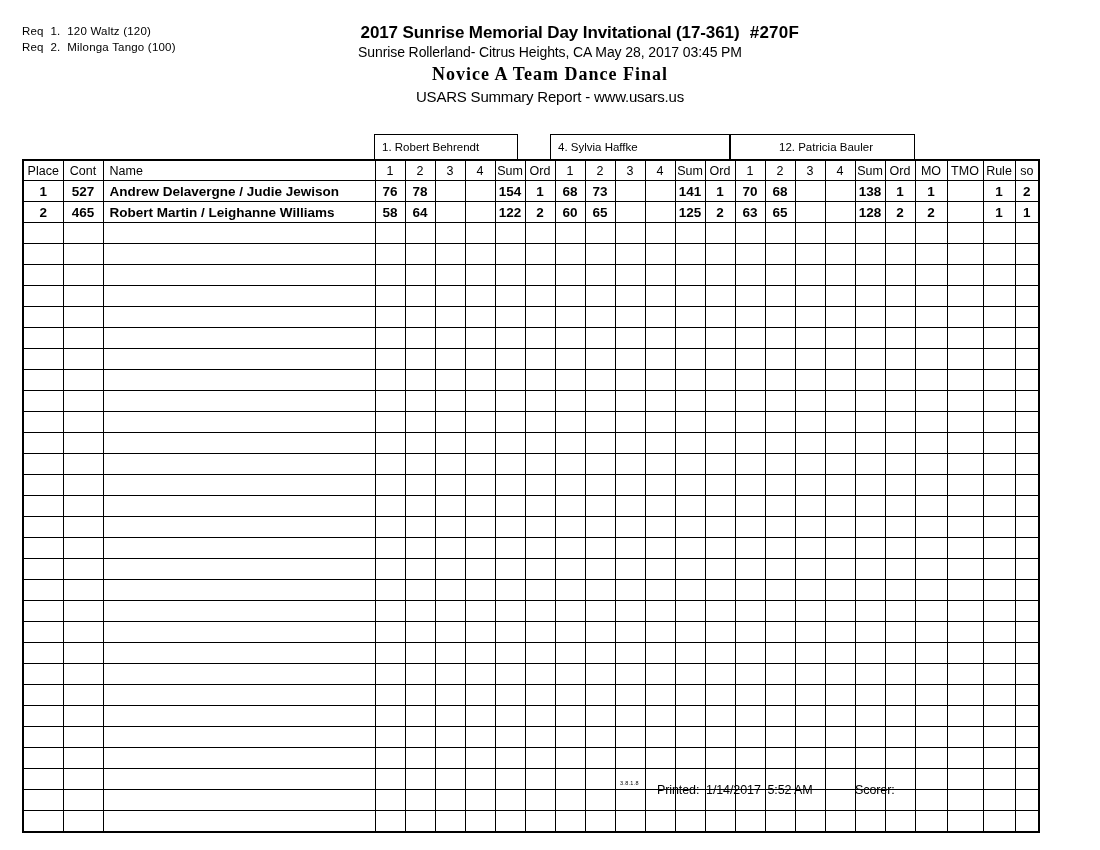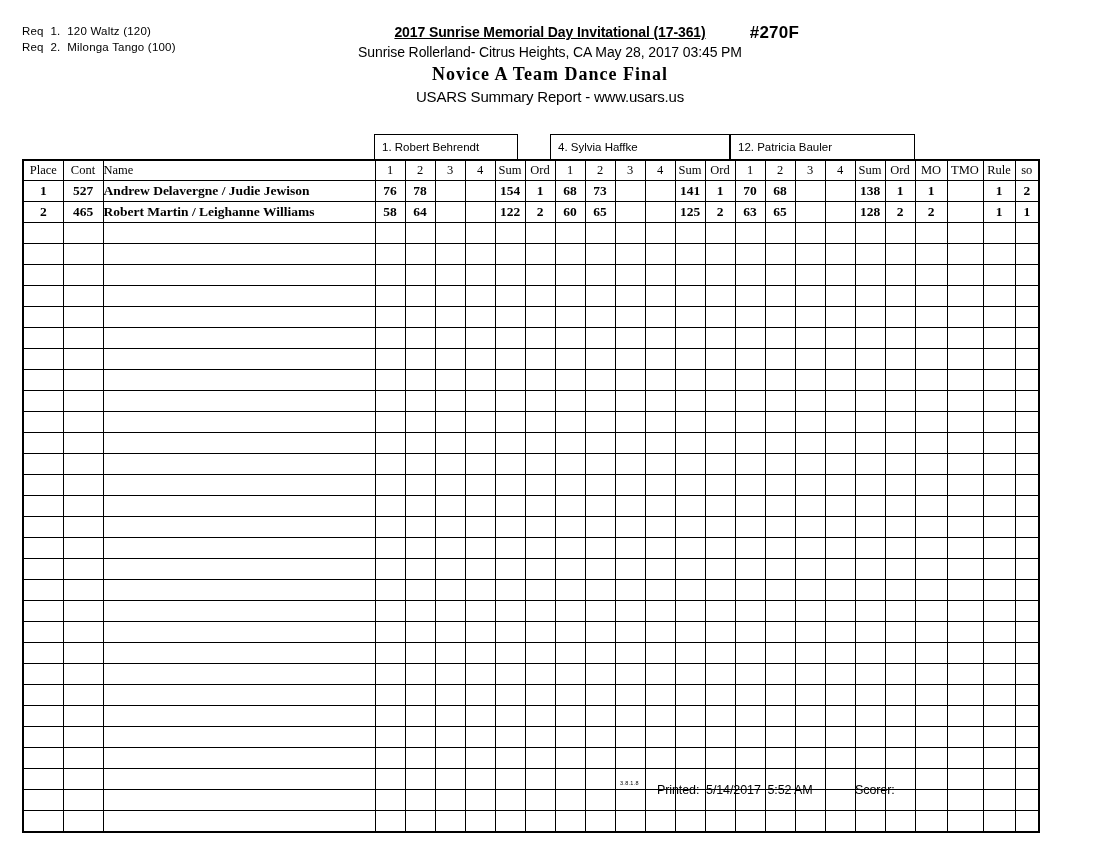--- a/index.html
+++ b/index.html
@@ -35,25 +35,24 @@
   #req-block div { white-space: pre; }
 
   #title-block {
     position: absolute;
     left: 250px;
     top: 22px;
     width: 600px;
     text-align: center;
   }
   .t-event {
-    font-size: 14px;
+    font-size: 17px;
     font-weight: bold;
     line-height: 21px;
     letter-spacing: -0.1px;
-    text-decoration: underline;
   }
   .t-venue {
     font-size: 14px;
     line-height: 19px;
     letter-spacing: -0.1px;
   }
   .t-division {
     font-size: 18px;
     font-weight: bold;
     line-height: 24px;
@@ -97,21 +96,20 @@
   }
 
   
   #grid {
     position: absolute;
     left: 22px;
     top: 159px;
     border-collapse: collapse;
     table-layout: fixed;
     background: #f0abfc;
-    font-family: Liberation Serif, serif;
   }
   #grid td, #grid th {
     border: 1px solid #000;
     padding: 0;
     margin: 0;
     height: 20px;
     font-size: 12.5px;
     font-weight: normal;
     text-align: center;
     vertical-align: middle;
@@ -124,20 +122,21 @@
     font-size: 12.5px;
     border-bottom-width: 1px;
   }
   #grid thead tr td { border-bottom: 1px solid #000; }
   #grid tbody tr.data-row td {
     font-weight: bold;
     font-size: 13.5px;
   }
   #grid td.col-name {
     text-align: left;
+    padding-left: 6px;
   }
   #grid thead td.col-name { font-weight: normal; font-size: 12.5px; }
 
   
   td.sep-left  { border-left: 5px solid #000; }
   td.sep-right { border-right: 5px solid #000; }
 
   
   #grid { border: 2px solid #000; }
 
@@ -189,21 +188,21 @@
     <div class="t-division">Novice A Team Dance Final</div>
     <div class="t-report">USARS Summary Report - www.usars.us</div>
   </div>
 
   <div id="event-number">#270F</div>
 </div>
 
 <div id="judge-band">
   <div class="judge-box" style="left:0px;   width:144px;">1.  Robert Behrendt</div>
   <div class="judge-box" style="left:176px; width:180px;">4.  Sylvia Haffke</div>
-  <div class="judge-box" style="left:356px; width:185px;">12.  Patricia Bauler</div>
+  <div class="judge-box" style="left:356px; width:185px;text-align:center;">12.  Patricia Bauler</div>
 </div>
 
 <table id="grid">
   <colgroup>
     <col style="width:40px">
     <col style="width:40px">
     <col style="width:272px">
     <col style="width:30px">
       <col style="width:30px">
       <col style="width:30px">
@@ -1098,14 +1097,14 @@
         <td></td>
         <td></td>
         <td></td>
         <td></td>
       </tr>
     </tbody>
 </table>
 
 <div id="footer"></div>
 <div id="version-tag">3.8.1.8</div>
-<div id="printed">Printed:  5/14/2017  5:52 AM</div>
+<div id="printed">Printed:  1/14/2017  5:52 AM</div>
 <div id="scorer">Scorer:</div>
 
 </body></html>

